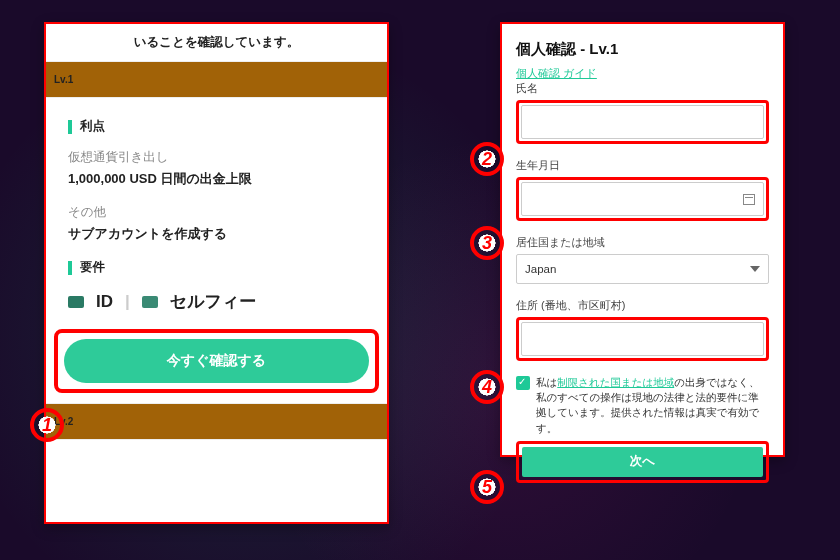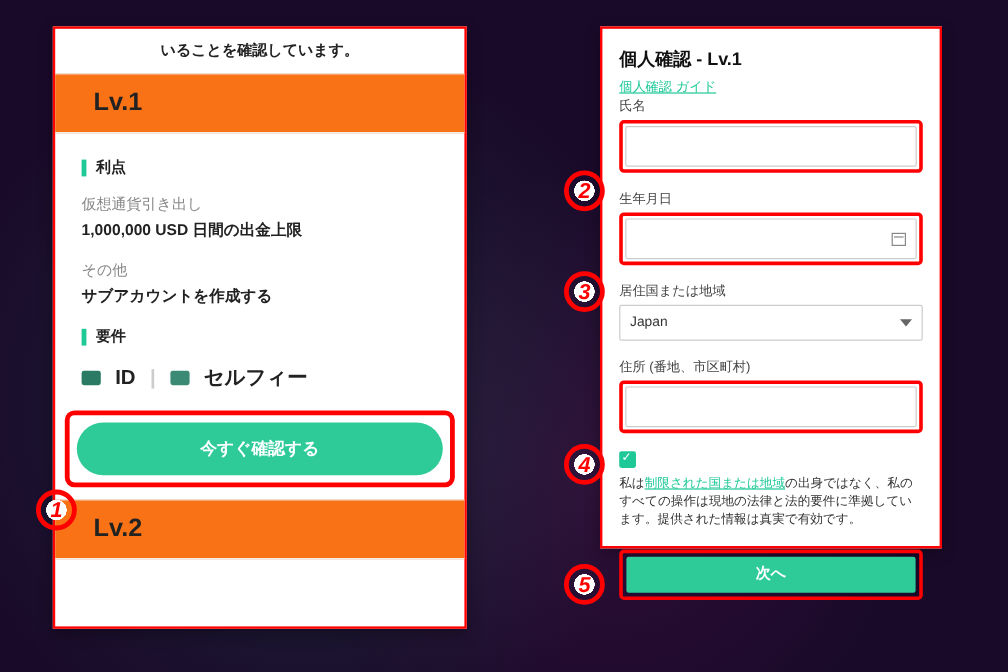--- a/index.html
+++ b/index.html
@@ -17,21 +17,21 @@
     .panel {
       position: absolute;
       background: #fff;
       border: 2px solid #f00;
       box-shadow: 0 4px 12px rgba(0,0,0,0.3);
     }
     .panel-left { left: 44px; top: 22px; width: 345px; height: 502px; }
     .panel-right { left: 500px; top: 22px; width: 285px; height: 435px; }
 
     .top-banner { padding: 10px 20px; font-size: 12.5px; font-weight: 600; color: #222; text-align: center; }
-    .lv-header { background: #f97316; border-top: 1px solid #eee; border-bottom: 1px solid #eee; padding: 12px 32px; font-size: 21px; font-weight: 700; color: #222; }
+    .lv-header { background: #a16207; border-top: 1px solid #eee; border-bottom: 1px solid #eee; padding: 12px 8px; font-size: 10px; font-weight: 700; color: #222; }
     .lv-body { padding: 20px 22px 8px 22px; }
     .section-label { display: flex; align-items: center; gap: 8px; font-size: 12.5px; color: #222; font-weight: 600; margin-bottom: 14px; }
     .green-bar { width: 4px; height: 14px; background: #1ec997; display: inline-block; }
     .sub-label { font-size: 12.5px; color: #888; margin-bottom: 4px; }
     .sub-value { font-size: 13px; color: #222; font-weight: 700; margin-bottom: 16px; }
     .req-row { display: flex; align-items: center; gap: 12px; font-size: 17px; color: #222; font-weight: 600; margin-bottom: 6px; }
     .req-icon { width: 16px; height: 12px; background: #2a7a64; border-radius: 2px; position: relative; display: inline-block; }
     .req-icon.sel { background: #3a8a74; }
     .divider-v { color: #ccc; }
 
@@ -64,21 +64,21 @@
     .r-input {
       width: 100%; height: 34px; border: 1px solid #ccc; border-radius: 2px;
       padding: 0 8px; font-size: 12px; background: #fff;
       display: flex; align-items: center; justify-content: space-between;
     }
     .r-select-text { font-size: 11.5px; color: #333; }
     .tri-down { width: 0; height: 0; border-left: 5px solid transparent; border-right: 5px solid transparent; border-top: 6px solid #666; }
     .cal-icon { width: 12px; height: 11px; border: 1px solid #888; position: relative; }
     .cal-icon::before { content:""; position:absolute; top:2px; left:1px; right:1px; height:1px; background:#888; }
 
-    .r-check-row { display: flex; gap: 6px; font-size: 10.5px; color: #333; line-height: 1.45; margin-bottom: 16px; flex-direction: column; }
+    .r-check-row { display: flex; gap: 6px; font-size: 10.5px; color: #333; line-height: 1.45; margin-bottom: 5px; }
     .r-check { width: 14px; height: 14px; background: #1ec997; border-radius: 2px; flex: none; position: relative; margin-top: 1px; }
     .r-check::after { content: "✓"; color: #fff; font-size: 10px; position: absolute; left: 2px; top: -1px; }
     .r-check-text a { color: #1ec997; text-decoration: underline; }
 
     .next-wrap { border: 3px solid #f00; border-radius: 4px; padding: 3px; }
     .next-btn { width: 100%; height: 30px; background: #2ecb99; border: none; border-radius: 2px; color: #fff; font-size: 12.5px; font-weight: 700; cursor: pointer; }
 
     .r-select-plain { margin-bottom: 14px; }
     .r-select-plain .r-input { height: 30px; }
   </style>

